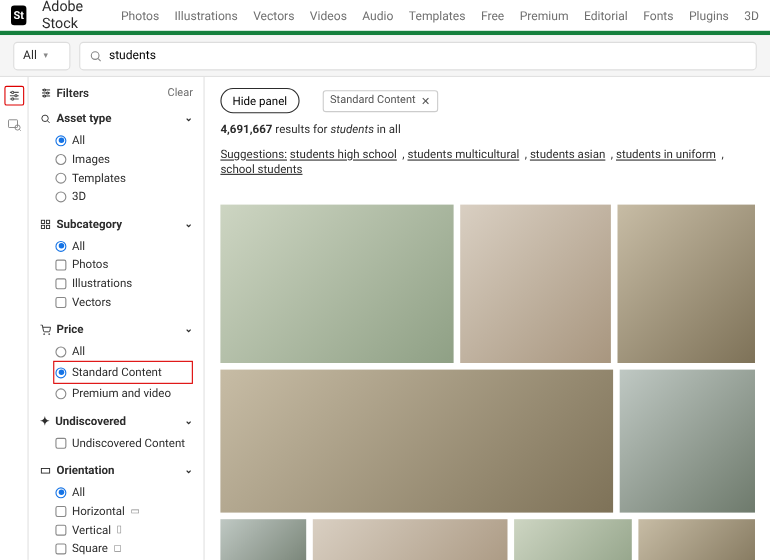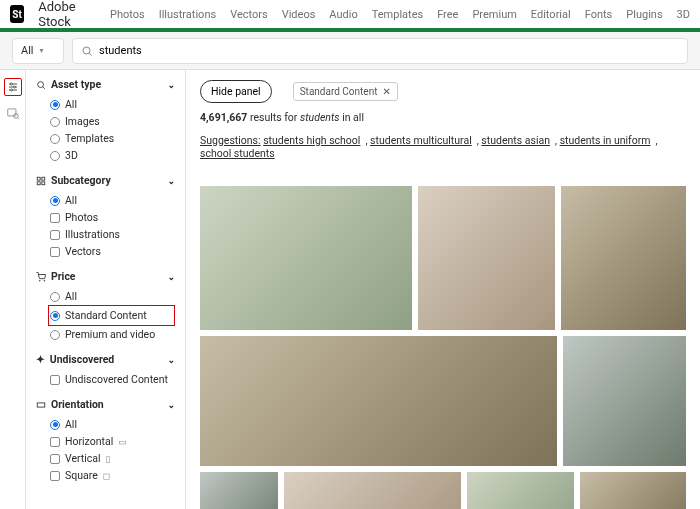--- a/index.html
+++ b/index.html
@@ -95,20 +95,36 @@
     <div style="color:#888">
       <svg width="14" height="14" viewBox="0 0 24 24" fill="none" stroke="currentColor" stroke-width="1.5">
           <rect x="3" y="5" width="14" height="12" rx="1"></rect>
           <circle cx="17" cy="17" r="4"></circle>
           <line x1="20" y1="20" x2="22" y2="22"></line>
         </svg>
     </div>
   </div>
 
   <div class="sidebar">
+    <div class="filters-head">
+      <div class="fh">
+          <span>
+            <svg width="11" height="11" viewBox="0 0 24 24" fill="none" stroke="#2c2c2c" stroke-width="2">
+              <line x1="4" y1="6" x2="20" y2="6"></line>
+              <line x1="4" y1="12" x2="20" y2="12"></line>
+              <line x1="4" y1="18" x2="20" y2="18"></line>
+              <circle cx="9" cy="6" r="2" fill="#fff"></circle>
+              <circle cx="15" cy="12" r="2" fill="#fff"></circle>
+              <circle cx="9" cy="18" r="2" fill="#fff"></circle>
+            </svg>
+          </span>
+          <span>Filters</span>
+        </div>
+      <span class="clear">Clear</span>
+    </div>
     <div id="fgroups">
         <div class="fgroup">
           <div class="fgroup-h">
             <div class="gh">
               <span>
                 <svg width="10" height="10" viewBox="0 0 24 24" fill="none" stroke="#2c2c2c" stroke-width="2">
                   <circle cx="11" cy="11" r="7"></circle>
                   <line x1="21" y1="21" x2="16.5" y2="16.5"></line>
                 </svg>
               </span>

